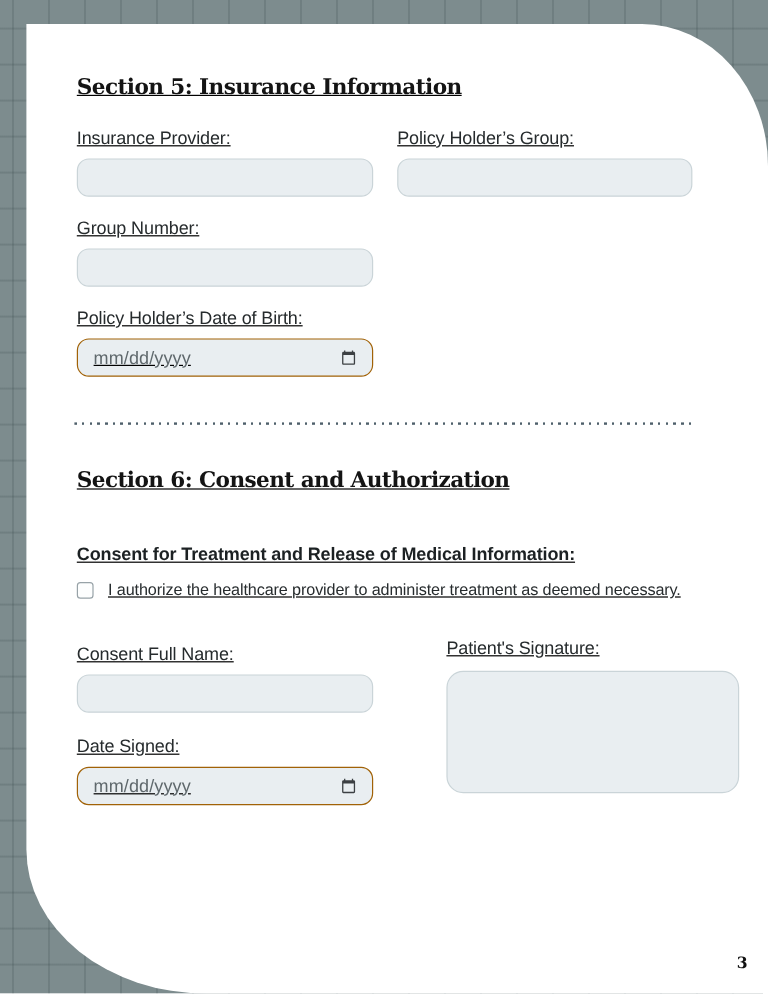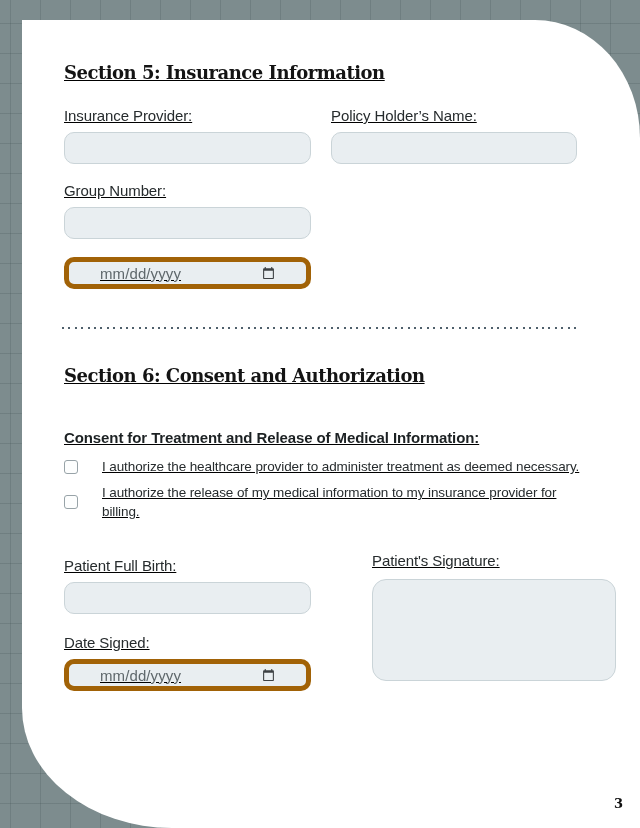--- a/index.html
+++ b/index.html
@@ -39,40 +39,40 @@
   }
 
   .text-input {
     display:block; width:100%; height:32px;
     background:#e9eef1; border:1px solid #cad4d8; border-radius:10px;
     outline:none; padding:0 12px; font-size:15px; color:#2a2f31;
   }
 
   .date-input {
     display:flex; align-items:center; justify-content:space-between;
-    width:100%; height:32px; padding:0 31px;
-    background:#e9eef1; border:5px solid #a16207; border-radius:10px;
+    width:100%; height:32px; padding:0 13px;
+    background:#e9eef1; border:1px solid #a16207; border-radius:10px;
     cursor:default;
   }
   .date-placeholder { font-size:15px; color:#5f686c; letter-spacing:0.1px; }
   .cal-icon { display:flex; flex:none; }
 
   .single-col { width:247px; margin-top:18px; }
 
   .divider {
     margin:38px 0 36px -2px; width:518px; height:2px;
     background:repeating-linear-gradient(to right, #4f606b 0 2px, transparent 2px 6.4px);
   }
 
   .consent-heading {
     font-size:15px; font-weight:700; color:#1c2123; letter-spacing:-0.1px;
     margin:43px 0 0 0;
   }
 
-  .consent-item { display:flex; align-items:center; gap:24px; margin-top:11px; }
+  .consent-item { display:flex; align-items:center; gap:12px; margin-top:11px; }
   .consent-item + .consent-item { margin-top:7px; }
   .checkbox {
     width:14px; height:14px; flex:none;
     background:#fdfefe; border:1.5px solid #98a3a8; border-radius:3px;
     cursor:pointer;
   }
   .consent-text {
     font-size:13.5px; line-height:19px; letter-spacing:-0.1px;
     color:#272c2e; max-width:532px;
   }
@@ -99,30 +99,31 @@
     <div class="content">
 
       <h2 class="section-title">Section 5: Insurance Information</h2>
 
       <div class="grid2">
         <div>
           <span class="field-label">Insurance Provider:</span>
           <input class="text-input" type="text" value="" style="">
         </div>
         <div>
-          <span class="field-label">Policy Holder’s Name:</span>
+          <span class="field-label">Policy Holder’s Group:</span>
           <input class="text-input" type="text" value="" style="">
         </div>
         <div>
           <span class="field-label">Group Number:</span>
           <input class="text-input" type="text" value="" style="">
         </div>
       </div>
 
       <div class="single-col">
+        <span class="field-label">Policy Holder’s Date of Birth:</span>
         <div class="date-input">
           <span class="date-placeholder">mm/dd/yyyy</span>
           <span class="cal-icon">
             <svg width="13" height="14" viewBox="0 0 24 24">
                 <path fill="#3c4043" d="M20 3h-1V1h-2v2H7V1H5v2H4c-1.1 0-2 .9-2 2v16c0 1.1.9 2 2 2h16c1.1 0 2-.9 2-2V5c0-1.1-.9-2-2-2zm0 18H4V8h16v13z"></path>
               </svg>
           </span>
         </div>
       </div>
 
@@ -130,28 +131,24 @@
 
       <h2 class="section-title" style="margin-bottom:0;">Section 6: Consent and Authorization</h2>
 
       <div class="consent-heading">Consent for Treatment and Release of Medical Information:</div>
 
       <div class="consent-item">
         <div class="checkbox"></div>
         <div class="consent-text">I authorize the healthcare provider to administer treatment as deemed necessary.</div>
       </div>
 
-      <div class="consent-item">
-        <div class="checkbox"></div>
-        <div class="consent-text">I authorize the release of my medical information to my insurance provider for billing.</div>
-      </div>
 
       <div class="sig-grid">
         <div>
-          <span class="field-label">Patient Full Birth:</span>
+          <span class="field-label">Consent Full Name:</span>
           <input class="text-input" type="text" value="" style="">
 
           <span class="field-label date-signed-label">Date Signed:</span>
           <div class="date-input">
             <span class="date-placeholder">mm/dd/yyyy</span>
             <span class="cal-icon">
               <svg width="13" height="14" viewBox="0 0 24 24">
                   <path fill="#3c4043" d="M20 3h-1V1h-2v2H7V1H5v2H4c-1.1 0-2 .9-2 2v16c0 1.1.9 2 2 2h16c1.1 0 2-.9 2-2V5c0-1.1-.9-2-2-2zm0 18H4V8h16v13z"></path>
                 </svg>
             </span>

